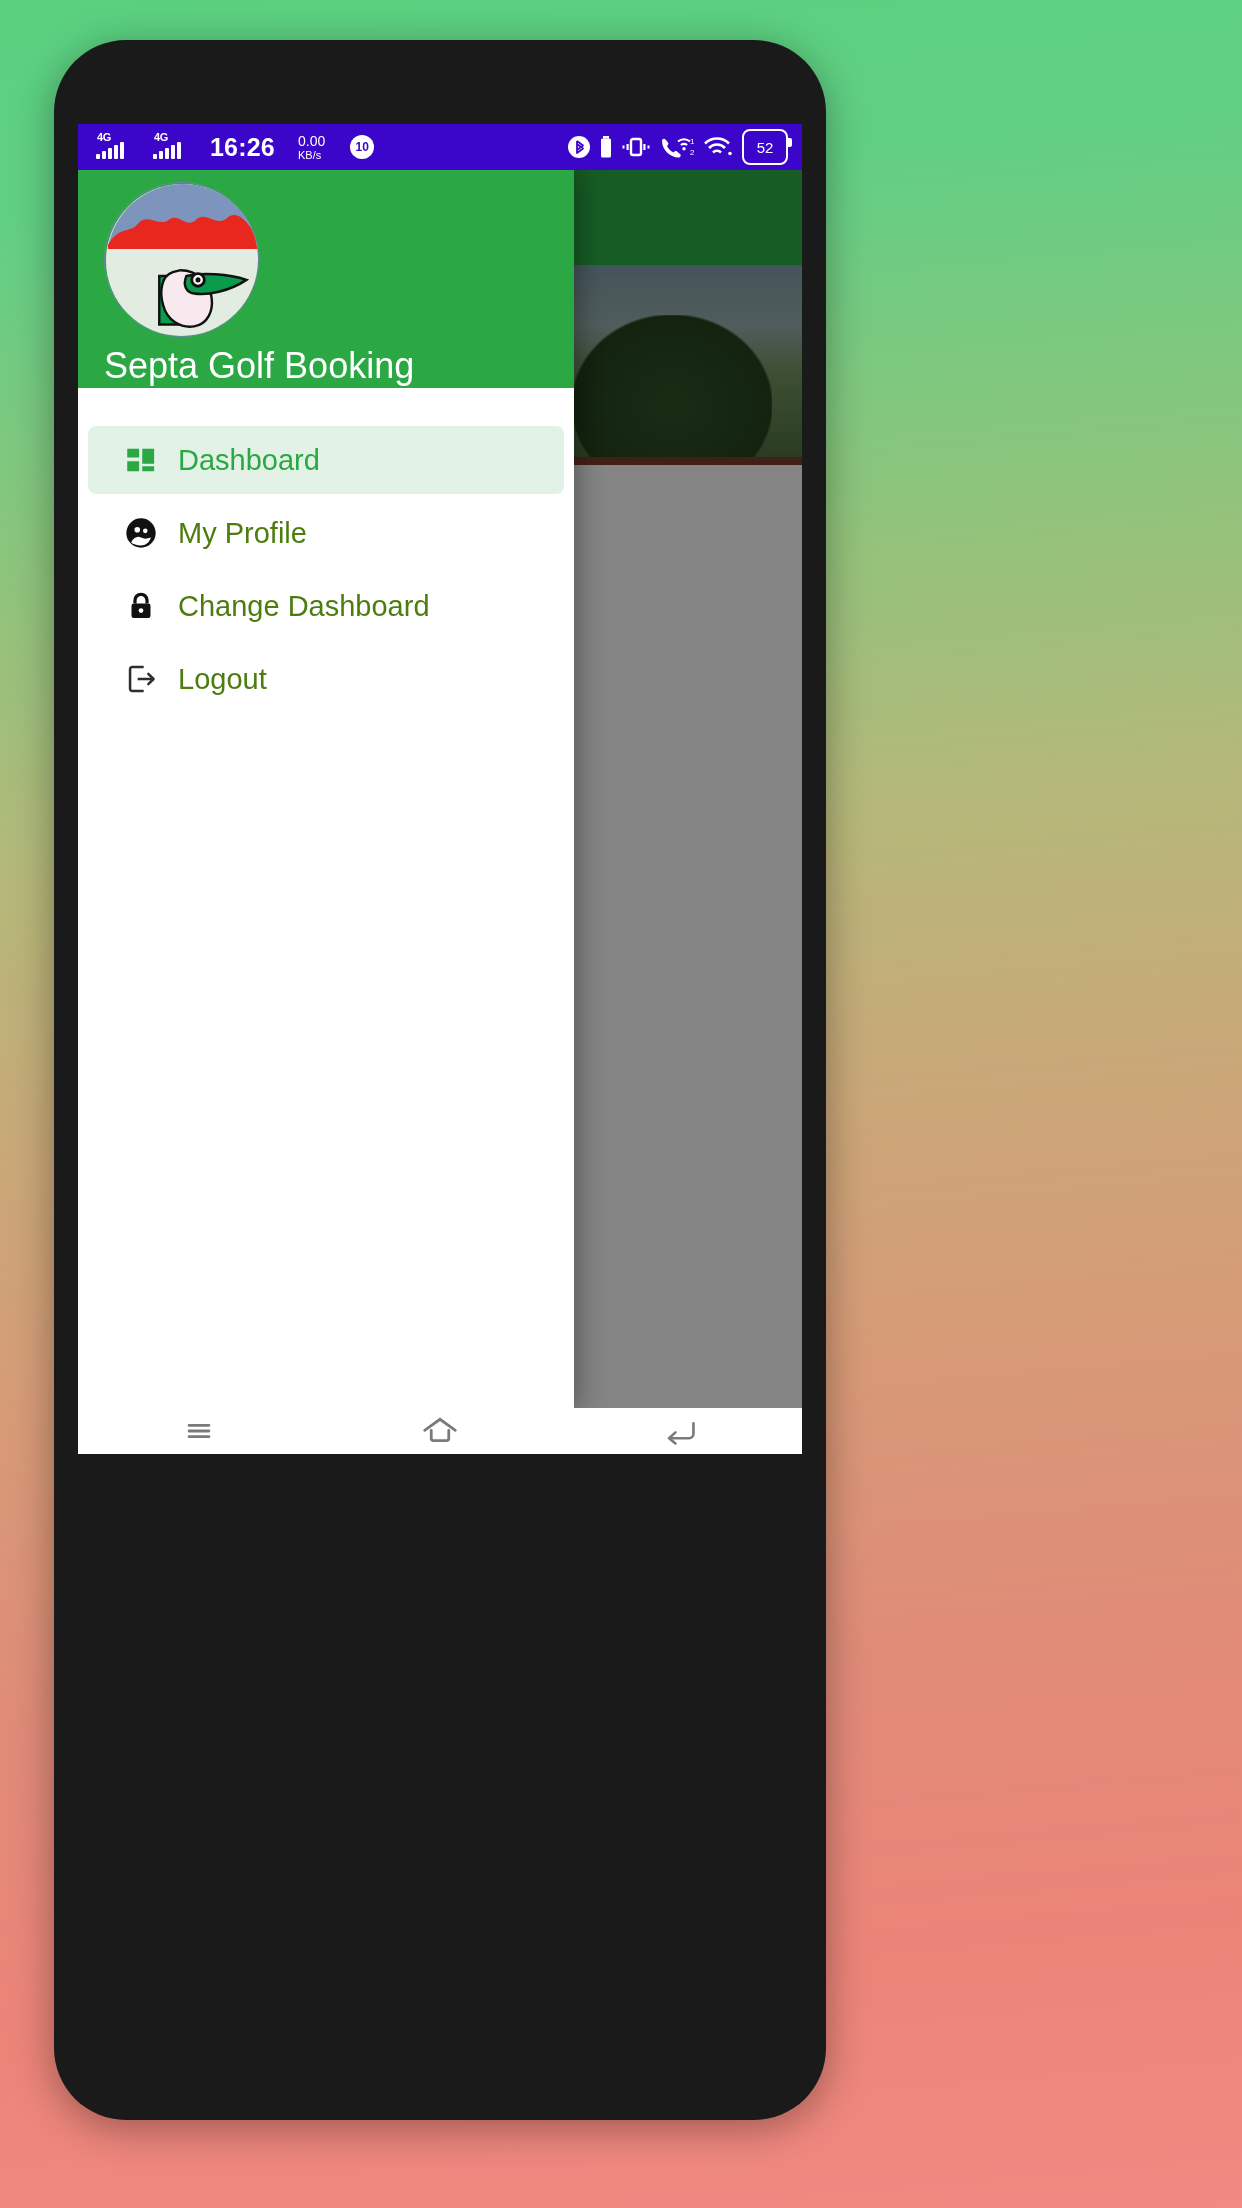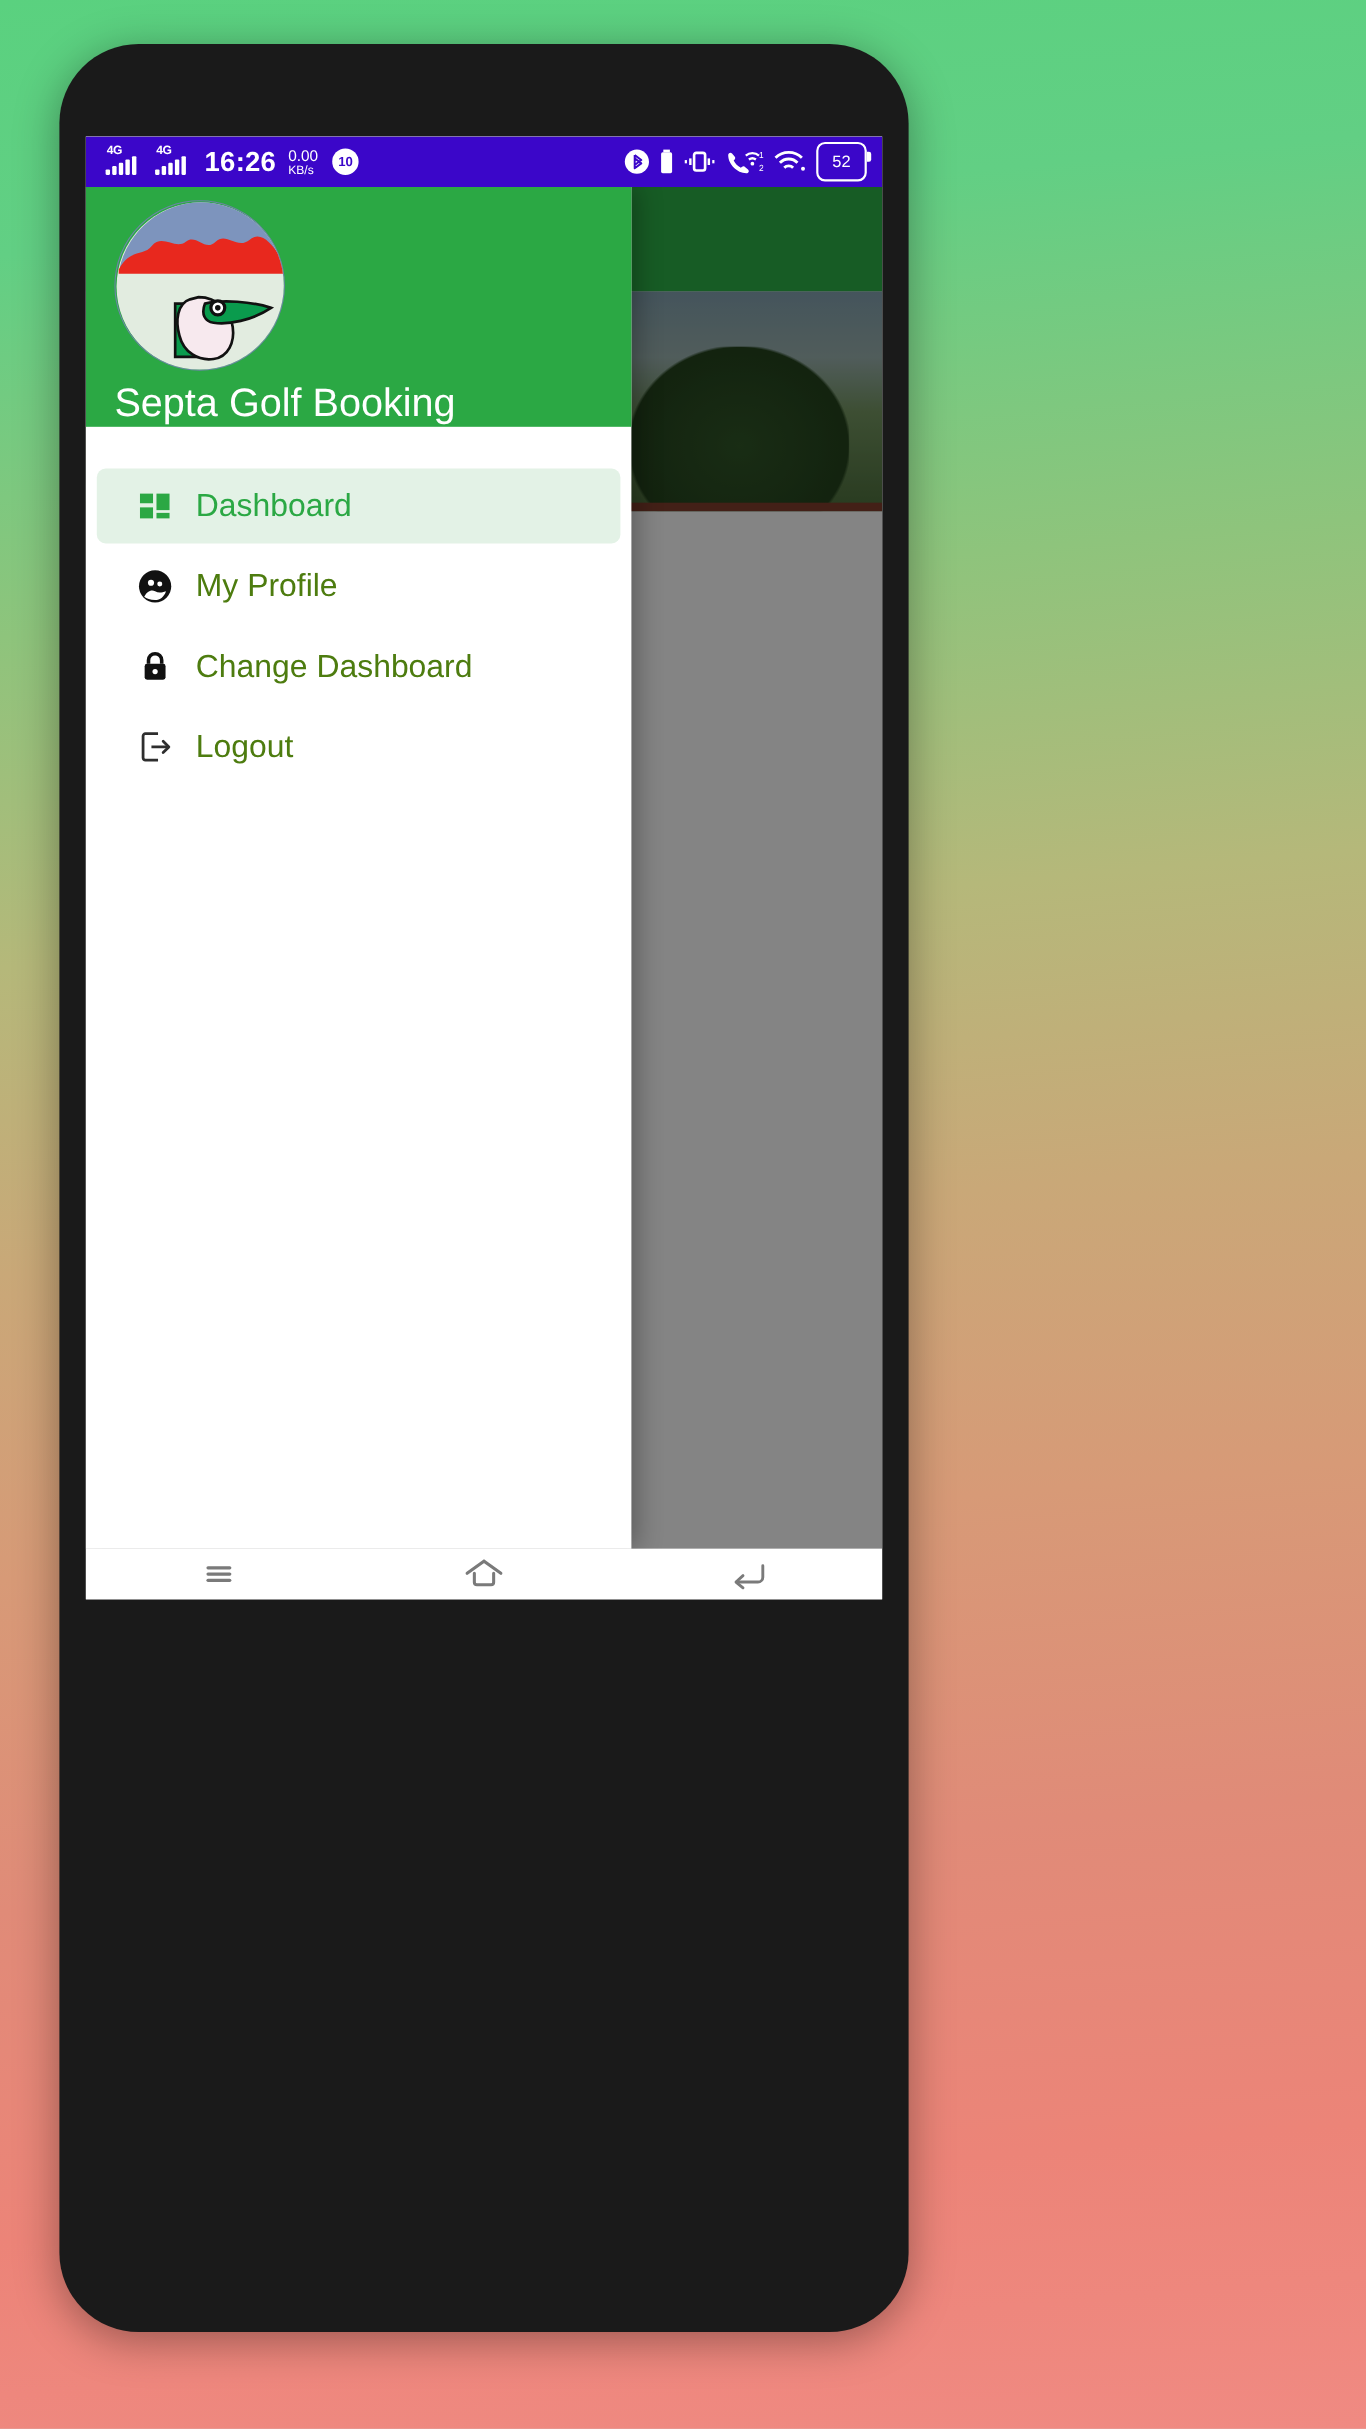--- a/index.html
+++ b/index.html
@@ -35,21 +35,21 @@
 
   
   #statusbar {
     position: absolute; left: 0; top: 0;
     width: 100%; height: 46px;
     background: #3b06c9;
     display: flex; align-items: center;
     padding: 0 14px 0 18px;
     color: #fff;
   }
-  .sb-left { display: flex; align-items: center; gap: 9px; }
+  .sb-left { display: flex; align-items: center; gap: 21px; }
   .sb-right { display: flex; align-items: center; gap: 9px; margin-left: auto; }
   .sig { position: relative; width: 36px; height: 26px; }
   .sig .g4 {
     position: absolute; left: 1px; top: -3px;
     font-size: 11px; font-weight: bold; letter-spacing: -0.3px;
   }
   .sig .bars { position: absolute; bottom: 1px; left: 0; display: flex; align-items: flex-end; gap: 2px; }
   .sig .bars i { display: block; width: 4px; background: #fff; border-radius: 1px; }
   .sig .bars i:nth-child(1){ height: 5px; }
   .sig .bars i:nth-child(2){ height: 8px; }

